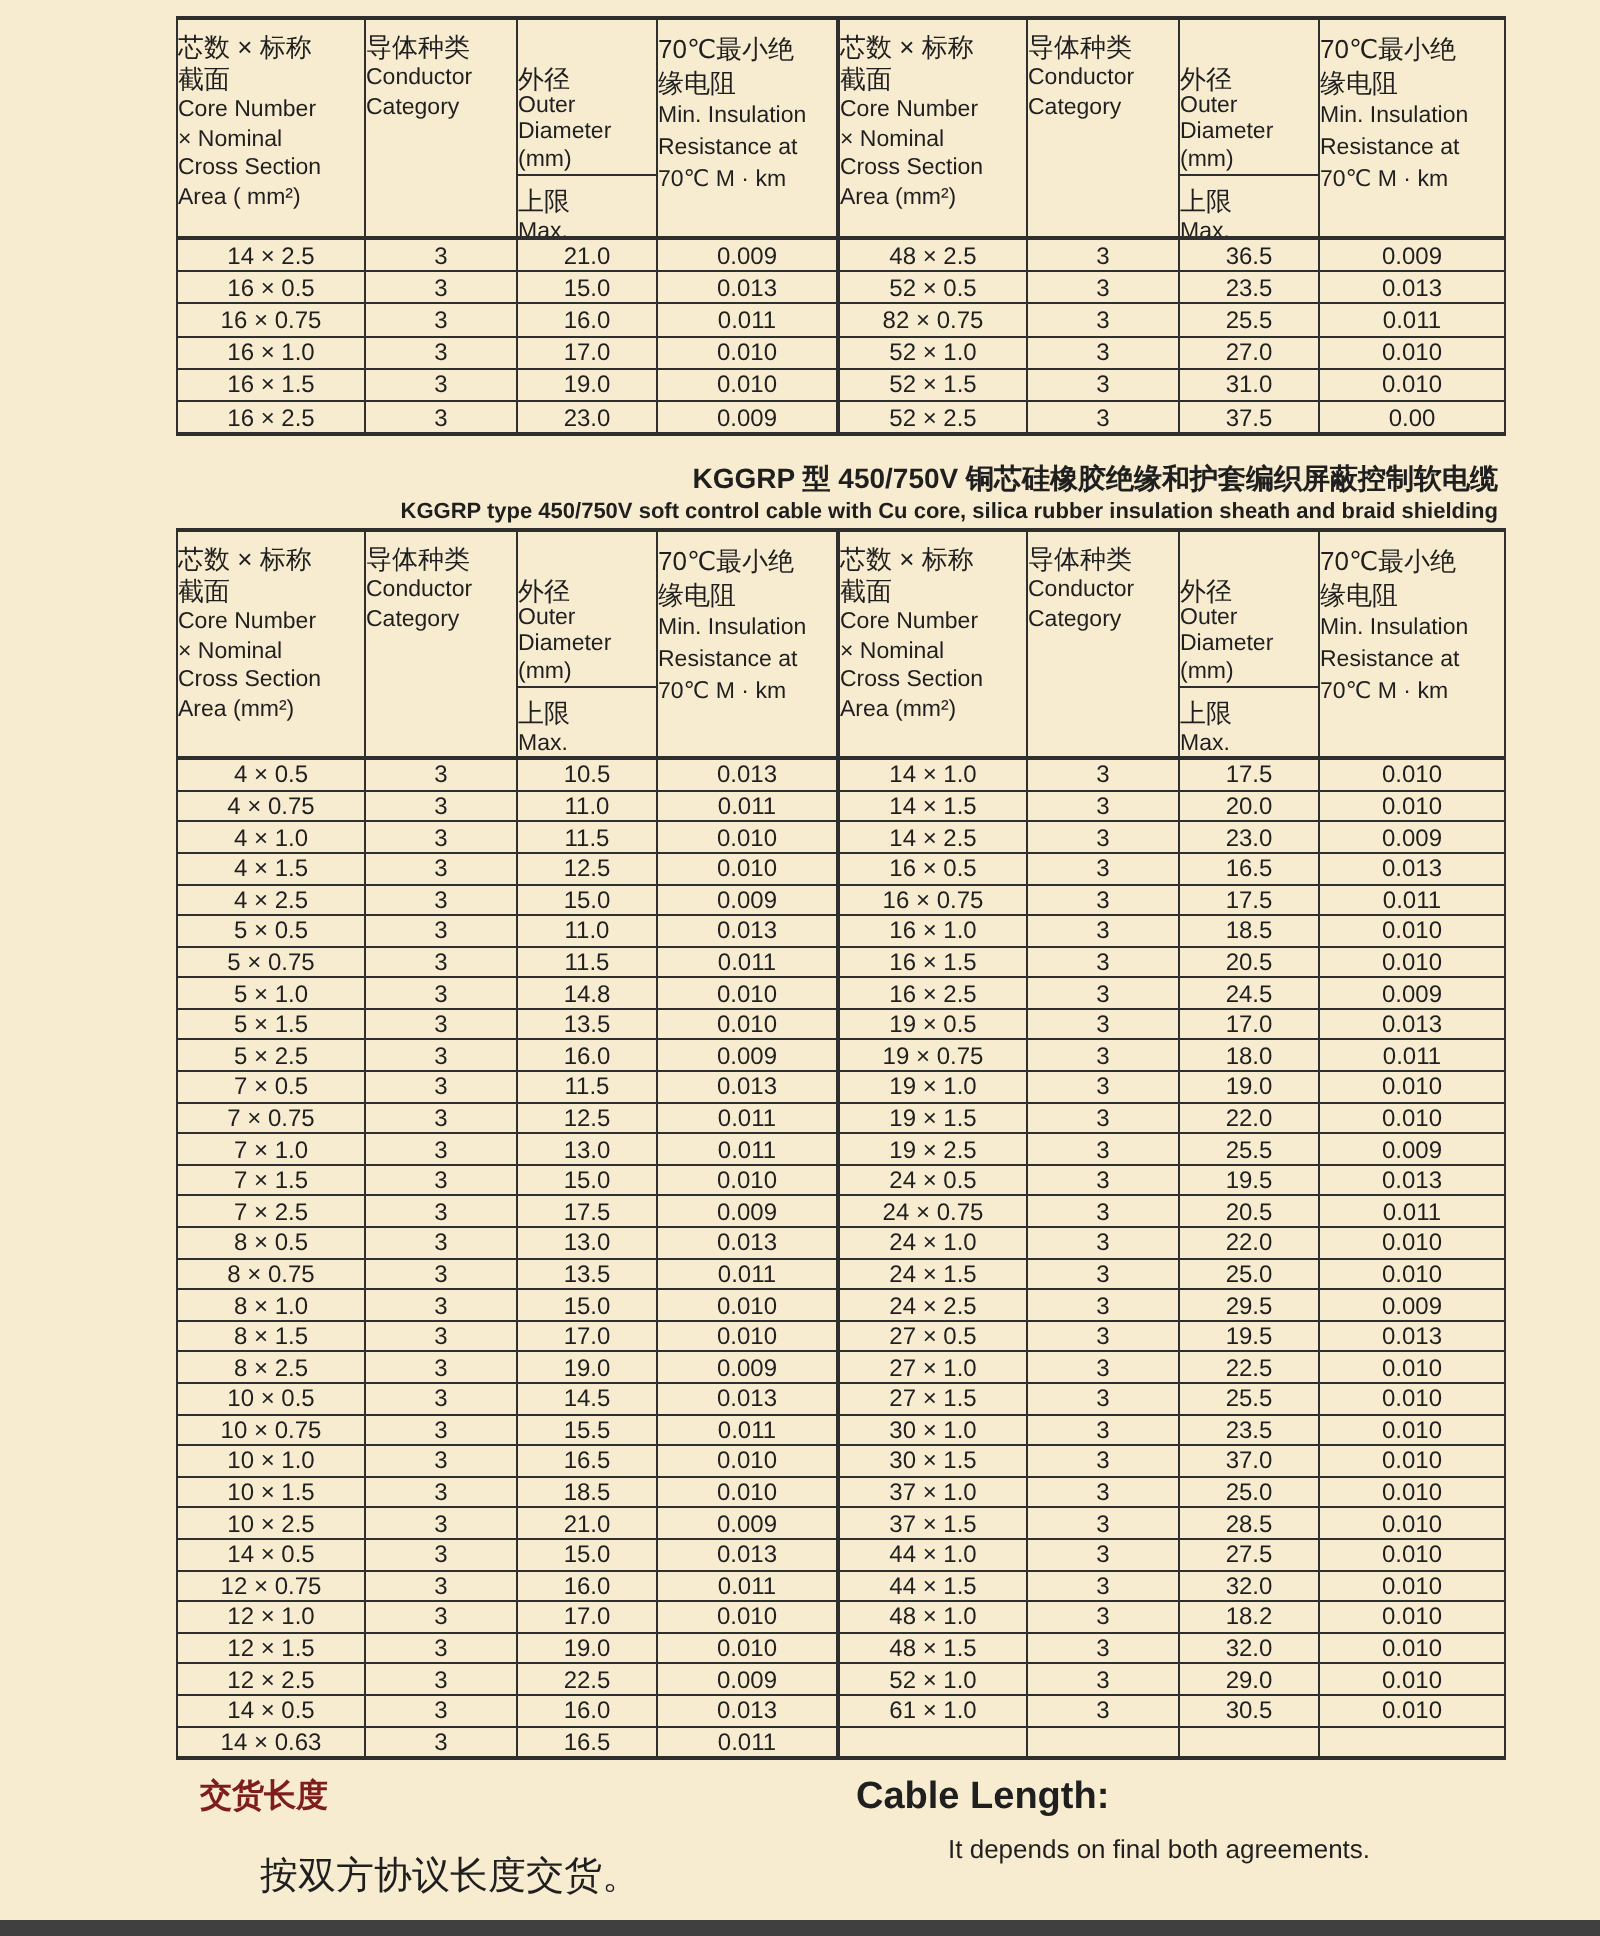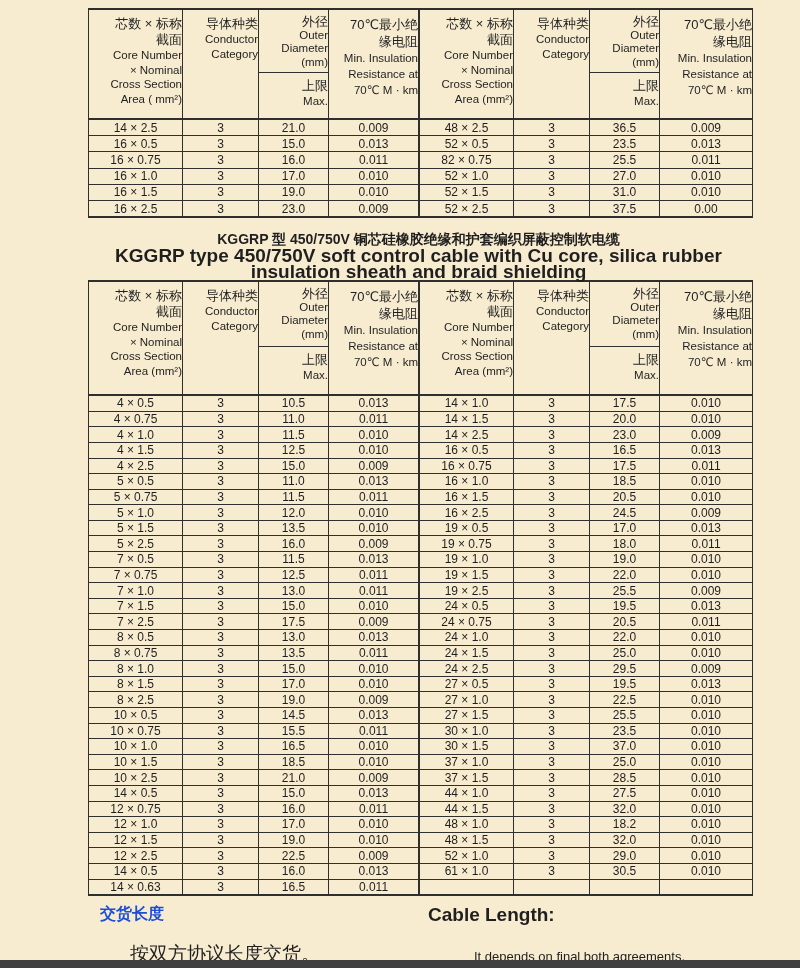--- a/index.html
+++ b/index.html
@@ -18,28 +18,28 @@
   .t-header{
     display:grid;
     grid-template-columns:94px 76px 70px 91px 94px 76px 70px auto;
     border-bottom:2px solid #2f2f2f;
   }
   .upper .t-header{height:108px}
   .main  .t-header{height:112px}
   .t-half{display:contents}
   .hh{
     border-right:1.5px solid #2f2f2f;
-    text-align:right;padding-top:6px;box-sizing:border-box;overflow:hidden;
+    text-align:left;padding-top:6px;box-sizing:border-box;overflow:hidden;
   }
   .t-half:nth-child(1) .hh:nth-child(4){border-right-width:2px}
   .t-half:nth-child(2) .hh:nth-child(4){border-right:none}
   .zh-line{font-size:13px;line-height:16px}
   .en-line{font-size:11.5px;line-height:14.5px}
   .hh-split{padding:0;display:flex;flex-direction:column}
-  .hh-top{flex:0 0 58%;border-bottom:1.5px solid #2f2f2f;padding-top:5px;box-sizing:border-box}
+  .hh-top{flex:0 0 58%;border-bottom:1.5px solid #2f2f2f;padding-top:23px;box-sizing:border-box}
   .hh-top .zh-line,.hh-top .en-line{line-height:13.5px}
   .hh-bottom{flex:1;padding-top:5px}
   .col4 .zh-line{line-height:17px}
   .col4 .en-line{line-height:16px}
 
   .t-row{
     display:grid;
     grid-template-columns:94px 76px 70px 91px 94px 76px 70px auto;
     border-bottom:1.5px solid #2f2f2f;
   }
@@ -47,29 +47,29 @@
   .upper .t-row{height:15.2px}
   .main  .t-row{height:14.6px}
   .t-cell{
     border-right:1.5px solid #2f2f2f;box-sizing:border-box;
     display:flex;align-items:center;justify-content:center;
     font-size:12px;white-space:nowrap;
   }
   .t-cell:nth-child(4){border-right-width:2px}
   .t-cell:nth-child(8){border-right:none}
 
-  .title-block{margin-top:12px;text-align:center;padding-right:4px}
+  .title-block{margin-top:12px;text-align:right;padding-right:4px}
   .title-zh{font-size:14px;font-weight:bold;line-height:18px}
-  .title-en{font-size:19px;font-weight:bold;line-height:16px}
+  .title-en{font-size:11px;font-weight:bold;line-height:16px}
 
   .footer{margin-top:8px;display:grid;grid-template-columns:340px 1fr}
-  .footer-zh-title{color:#1d4ed8;font-weight:bold;font-size:16px;margin-left:12px}
+  .footer-zh-title{color:#7f1d1d;font-weight:bold;font-size:16px;margin-left:12px}
   .footer-zh-body{font-size:19px;margin:16px 0 0 42px}
   .footer-en-title{font-weight:bold;font-size:19px}
-  .footer-en-body{font-size:13px;margin:23px 0 0 46px}
+  .footer-en-body{font-size:13px;margin:7px 0 0 46px}
 
   .bottom-bar{position:absolute;left:0;right:0;bottom:0;height:8px;background:#404040}
 </style>
 </head>
 <body>
 
 <div class="content">
 
   <section class="spec-table upper">
     <div class="t-header">
@@ -349,21 +349,21 @@
           <div class="t-cell">11.5</div>
           <div class="t-cell">0.011</div>
           <div class="t-cell">16 × 1.5</div>
           <div class="t-cell">3</div>
           <div class="t-cell">20.5</div>
           <div class="t-cell">0.010</div>
         </div>
         <div class="t-row">
           <div class="t-cell">5 × 1.0</div>
           <div class="t-cell">3</div>
-          <div class="t-cell">12.0</div>
+          <div class="t-cell">14.8</div>
           <div class="t-cell">0.010</div>
           <div class="t-cell">16 × 2.5</div>
           <div class="t-cell">3</div>
           <div class="t-cell">24.5</div>
           <div class="t-cell">0.009</div>
         </div>
         <div class="t-row">
           <div class="t-cell">5 × 1.5</div>
           <div class="t-cell">3</div>
           <div class="t-cell">13.5</div>

